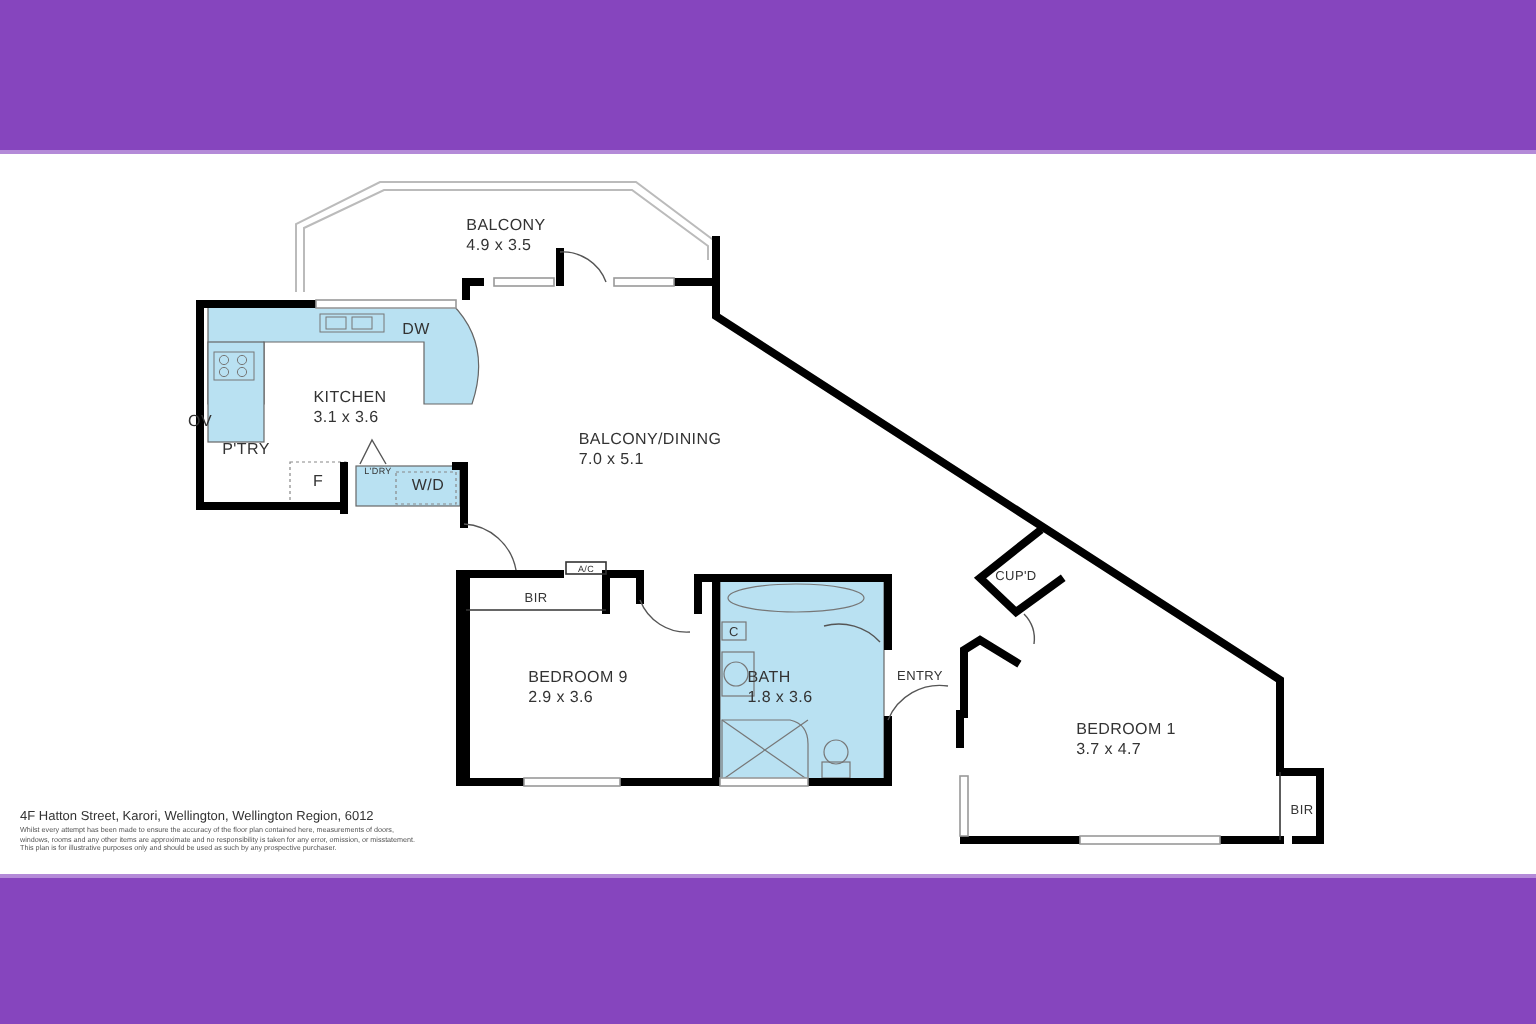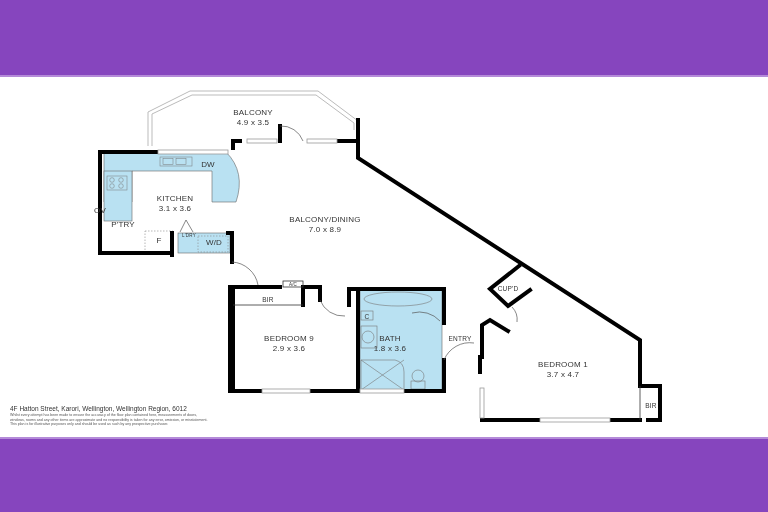--- a/index.html
+++ b/index.html
@@ -13,21 +13,21 @@
       position: absolute; left: 0; width: 768px;
       background: #8645be;
     }
     .band.top { top: 0; height: 75px; border-bottom: 2px solid #b48ad8; }
     .band.bottom { top: 437px; height: 75px; border-top: 2px solid #b48ad8; }
     .plan {
       position: absolute; left: 0; top: 77px; width: 768px; height: 360px;
     }
     .plan svg { position: absolute; left: 0; top: 0; }
     .lbl {
-      position: absolute; text-align: center; color: #333;
+      position: absolute; color: #333;
       font-size: 8px; line-height: 10px; letter-spacing: 0.2px;
       white-space: nowrap; transform: translateX(-50%);
     }
     .lbl.small { font-size: 6.5px; line-height: 8px; }
     .lbl.tiny { font-size: 4.5px; line-height: 5px; }
     .footer {
       position: absolute; left: 10px; top: 405px; width: 320px;
     }
     .footer .addr { font-size: 6.5px; color: #333; line-height: 8px; }
     .footer .disc { font-size: 3.6px; color: #555; line-height: 4.5px; }
@@ -151,21 +151,21 @@
   <div class="lbl" style="left:253px;top:31px">
     <div>BALCONY</div>
     <div>4.9 x 3.5</div>
   </div>
   <div class="lbl" style="left:175px;top:117px">
     <div>KITCHEN</div>
     <div>3.1 x 3.6</div>
   </div>
   <div class="lbl" style="left:325px;top:138px">
     <div>BALCONY/DINING</div>
-    <div>7.0 x 8.9</div>
+    <div>7.0 x 5.1</div>
   </div>
   <div class="lbl" style="left:289px;top:257px">
     <div>BEDROOM 9</div>
     <div>2.9 x 3.6</div>
   </div>
   <div class="lbl" style="left:390px;top:257px">
     <div>BATH</div>
     <div>1.8 x 3.6</div>
   </div>
   <div class="lbl" style="left:563px;top:283px">

